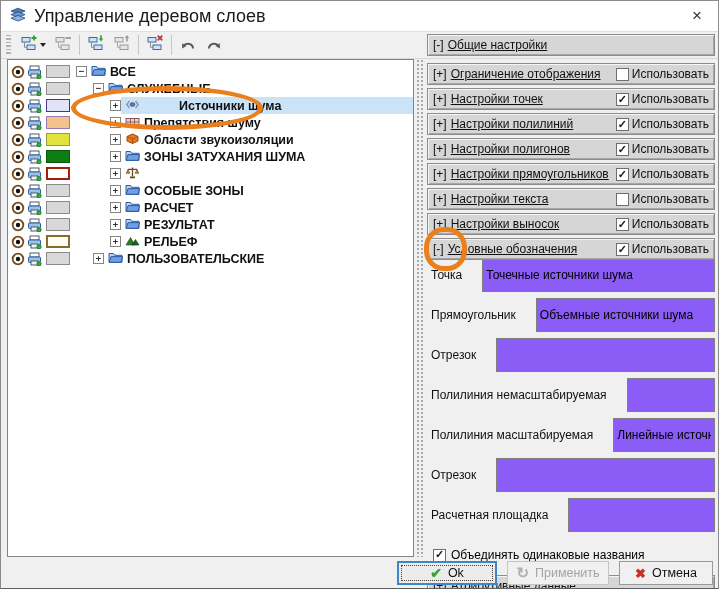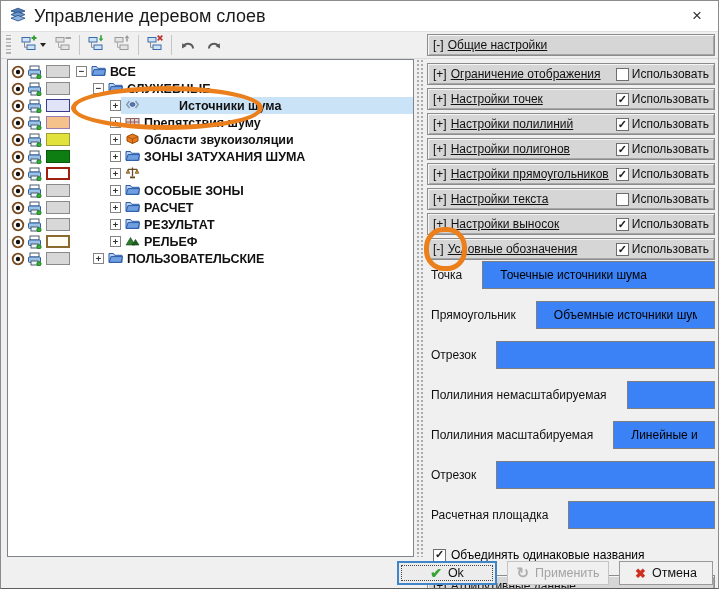--- a/index.html
+++ b/index.html
@@ -51,22 +51,22 @@
          font-size:12px; color:#111; }
   .sec.gap { margin-bottom:7px; }
   .sec-label { margin-left:4px; white-space:nowrap;text-decoration:underline; }
   .sec-cb { margin-left:auto; display:flex; align-items:flex-end; gap:3px; }
   .cb { width:13px; height:13px; flex:none; background:#fff; border:1px solid #6e6e6e; box-sizing:border-box;
         display:inline-flex; align-items:center; justify-content:center; font-size:11px; font-weight:bold; color:#1d1d1d; }
   .cb.checked::after { content:"✓"; margin-top:-1px; }
 
   .fields { padding:2px 0 2px 4px; }
   .frow { display:flex; align-items:center; height:19px; margin-bottom:21px; gap:20px; font-size:12px; color:#111; }
-  .frow input { flex:1; min-width:0; height:28px; border:1px solid #7f7f7f; background:#3b82f6;
-                font:12px "Liberation Sans",sans-serif; padding:0 17px; box-sizing:border-box; }
+  .frow input { flex:1; min-width:0; height:34px; border:1px solid #7f7f7f; background:#8b5cf6;
+                font:12px "Liberation Sans",sans-serif; padding:0 3px; box-sizing:border-box; }
   .mergerow { display:flex; align-items:center; gap:5px; height:20px; margin:4px 0 8px 2px; font-size:12px; }
 
   
   .footer { position:absolute; right:5px; bottom:3px; display:flex; gap:10px; }
   .btn { height:24px; display:flex; align-items:center; justify-content:center; gap:6px;
          font-size:12.5px; color:#111; background:#f0f0f0; border:1px solid #999; box-sizing:border-box; }
   .btn-ok { width:100px; background:#ececec; border:2px solid #3f86c8; outline:1px dotted #444; outline-offset:-5px; }
   .btn-apply { width:102px; color:#a3a3a3; border-color:#c4c4c4; }
   .btn-cancel { width:94px; }
   .glyph-ok { color:#35a435; font-size:14px; font-weight:bold; }

